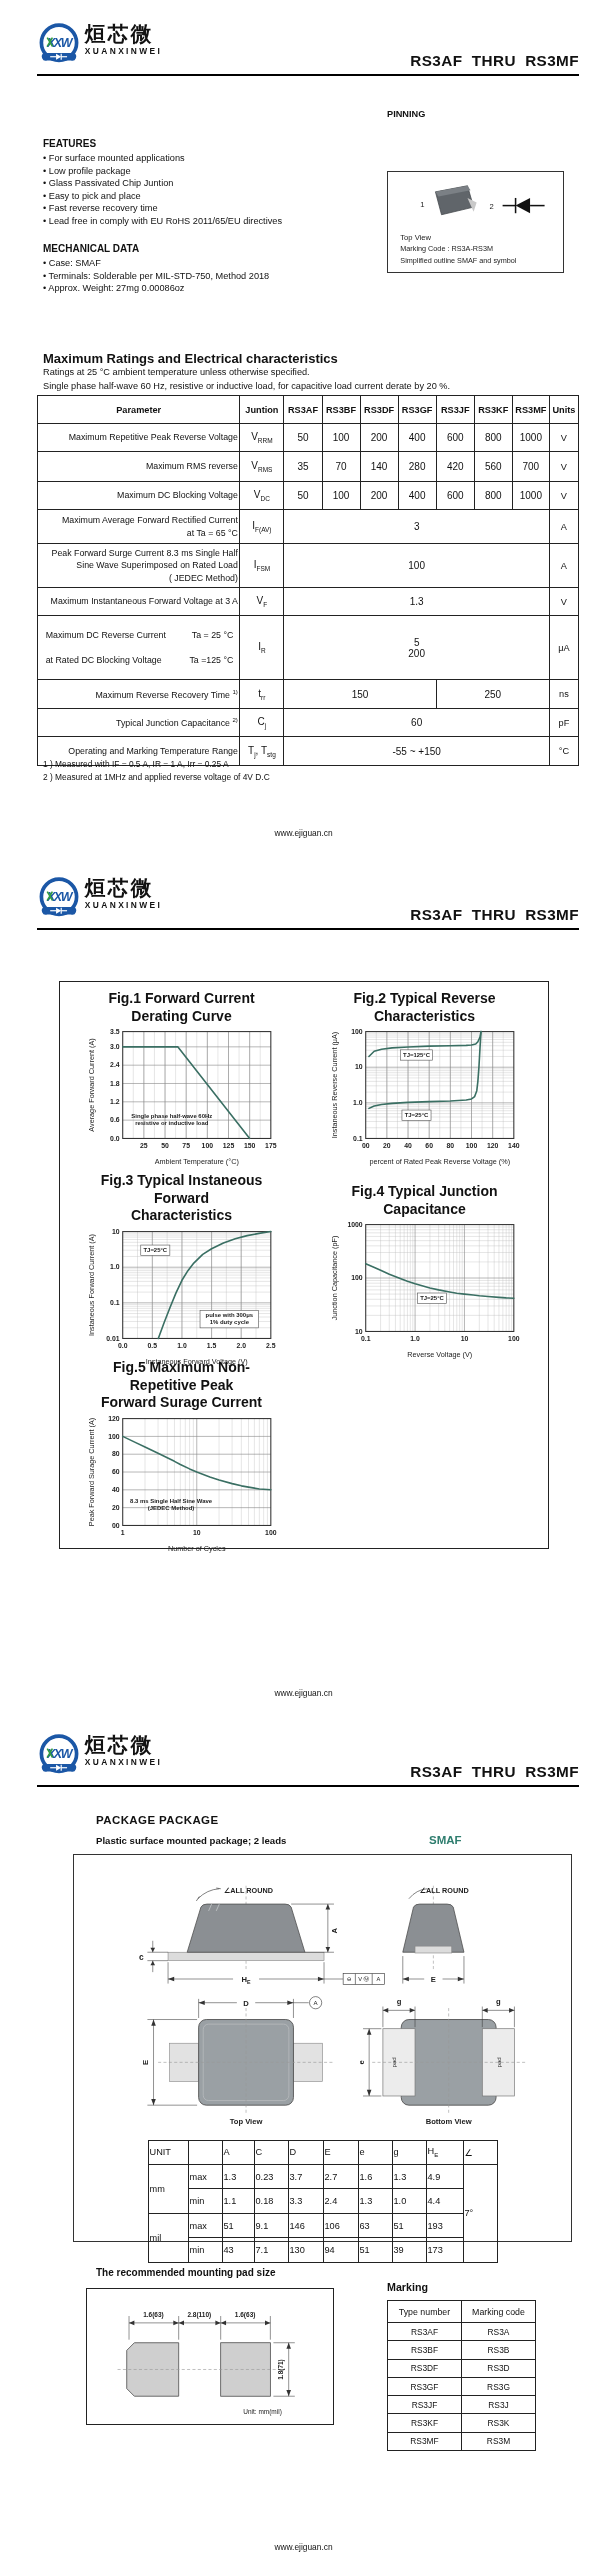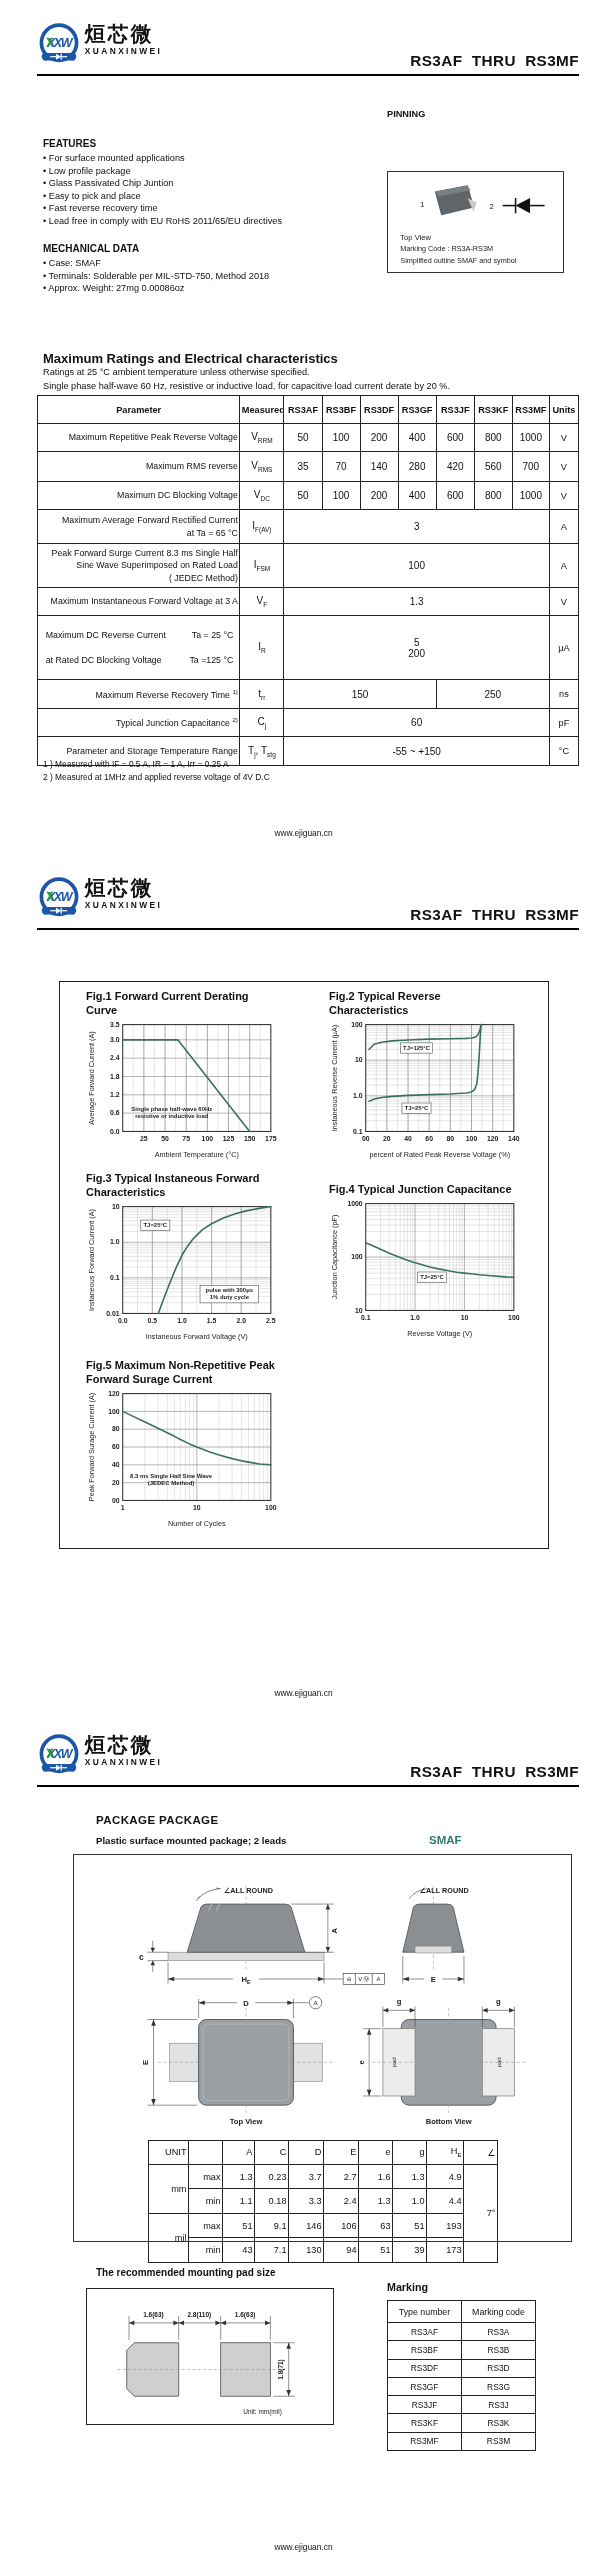--- a/index.html
+++ b/index.html
@@ -29,29 +29,29 @@
   .fsup{font-size:6.1px;vertical-align:super}
   .fnote{font-size:8.4px;margin-top:3px}
   .pin-head{font-size:9.2px;font-weight:bold}
   .pin-table{border:1.1px solid #333;width:175px;table-layout:fixed}
   .pin-table td{border:0.8px solid #333;font-size:8.4px;height:14.5px;text-align:center}
   .pin-table .hrow td{height:16px;font-weight:normal}
   .pin-table .desc{text-align:left;padding-left:13.8px}
   .pkgbox{border:1.1px solid #333;background:#fff}
   .figbox{border:1.5px solid #222;background:#fff}
   .fig{width:191px}
-  .fig-title{font-size:11px;font-weight:bold;white-space:pre-line;line-height:1.25;margin-bottom:2.3px}
+  .fig-title{font-size:14px;font-weight:bold;text-align:center;white-space:pre-line;line-height:1.25;margin-bottom:2.3px}
   .footer{width:607px;text-align:center;font-size:8.4px}
   .p3-head{font-size:11.5px;font-weight:bold;letter-spacing:0.4px}
   .p3-sub{font-size:9.6px;font-weight:bold}
   .teal{color:#2e7d6e}
   .smaf{font-size:11.5px;font-weight:bold}
   .outline-box{border:1.1px solid #333;background:#fff}
   .dim-table{table-layout:fixed}
-  .dim-table td{border:0.8px solid #222;font-size:9.2px;text-align:right;height:21.4px}
+  .dim-table td{border:0.8px solid #222;font-size:9.2px;text-align:left;height:21.4px}
   .dim-table .hcell{font-weight:normal}
   .dim-table sub{font-size:6.1px}
   .mark-head{font-size:10.7px;font-weight:bold}
   .mark-table{border:1.1px solid #222;width:148px;table-layout:fixed}
   .mark-table td{border:0.8px solid #222;font-size:8.4px;text-align:center;height:15.3px}
   .mark-table .hrow td{height:19px;font-size:8.8px}
   .padbox{border:1.1px solid #222;background:#fff}
   svg text{font-family:"Liberation Sans","DejaVu Sans",sans-serif}
 </style>
 </head>
@@ -135,21 +135,21 @@
         <col style="width:38px">
         <col style="width:38px">
       <col style="width:38px">
         <col style="width:38px">
         <col style="width:37px">
         <col style="width:29px">
     </colgroup>
     <tbody>
         <tr class="hrow" style="height:28px">
       <td>Parameter</td>
-      <td>Measured</td>
+      <td>Juntion</td>
       <td>RS3AF</td>
       <td>RS3BF</td>
       <td>RS3DF</td>
       <td>RS3GF</td>
       <td>RS3JF</td>
       <td>RS3KF</td>
       <td>RS3MF</td>
       <td>Units</td>
     </tr>
     <tr style="height:28px">
@@ -228,21 +228,21 @@
       <td colspan="3">250</td>
       <td class="u">ns</td>
     </tr>
     <tr style="height:28px">
       <td class="p"><span>Typical Junction Capacitance</span> <sup class="fsup">2)</sup></td>
       <td class="s"><span>C</span><sub>j</sub></td>
       <td colspan="7">60</td>
       <td class="u">pF</td>
     </tr>
     <tr style="height:29px">
-      <td class="p">Parameter and Storage Temperature Range</td>
+      <td class="p">Operating and Marking Temperature Range</td>
       <td class="s"><span>T</span><sub>j</sub><span>, T</span><sub>stg</sub></td>
       <td colspan="7">-55 ~ +150</td>
       <td class="u">°C</td>
     </tr>
   </tbody>
     </table>
 
   <div class="abs fnote" style="left:43px;top:756px">1 ) Measured with IF = 0.5 A, IR = 1 A, Irr = 0.25 A</div>
   <div class="abs fnote" style="left:43px;top:769px">2 ) Measured at 1MHz and applied reverse voltage of 4V D.C</div>
 

